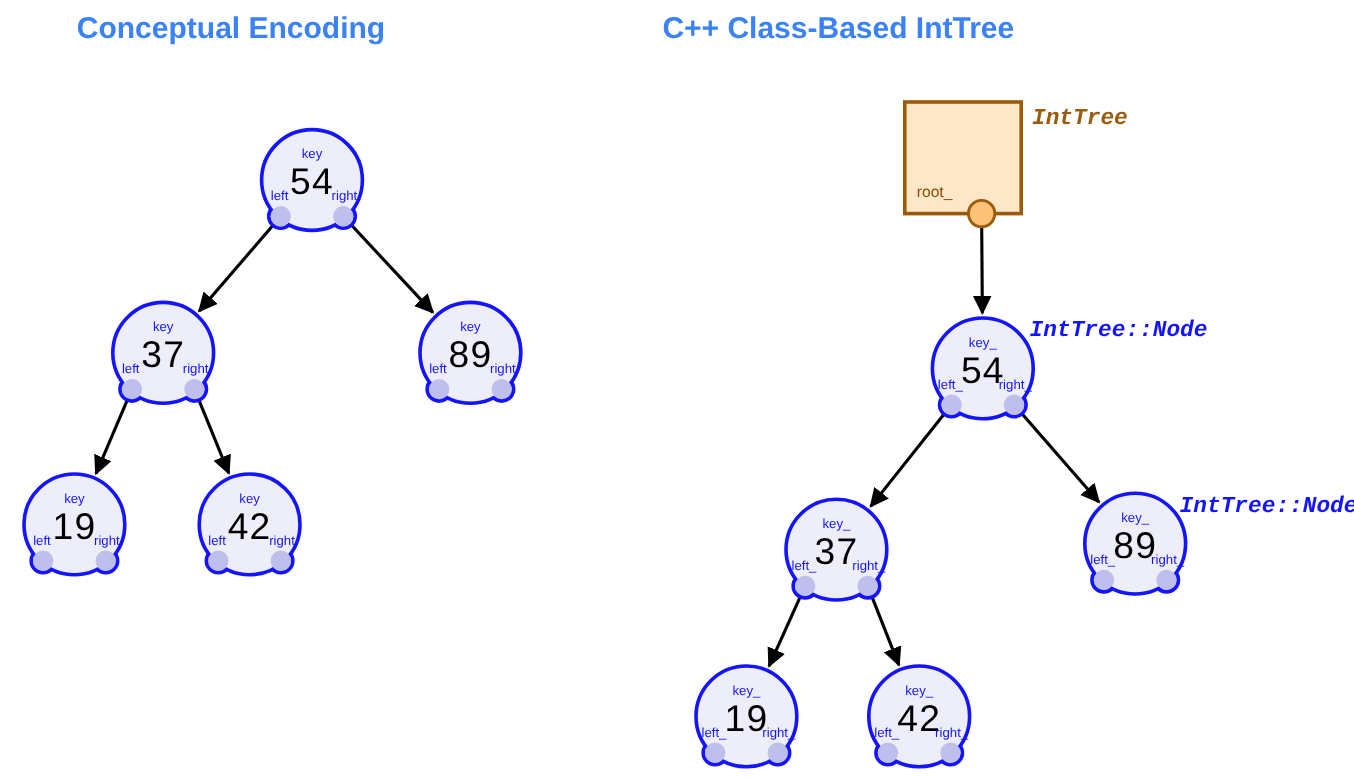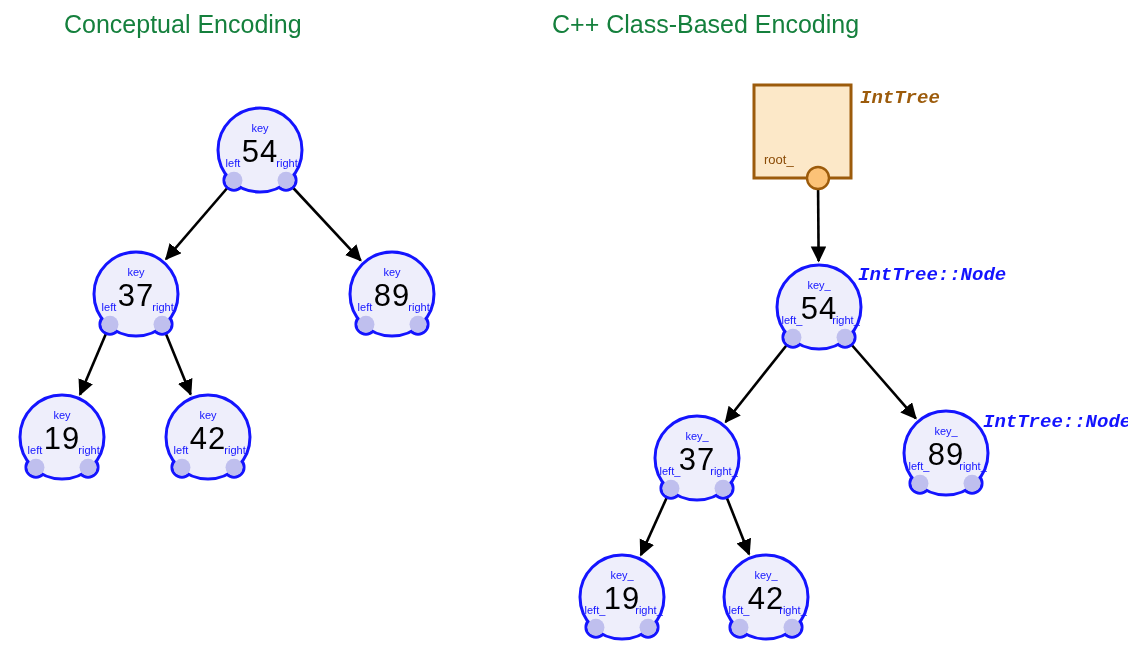--- a/index.html
+++ b/index.html
@@ -8,22 +8,22 @@
     background:#ffffff;
     font-family:"Liberation Sans",sans-serif;
     overflow:hidden;
     position:relative;
   }
   #stage{position:absolute;left:0;top:0;width:1128px;height:650px;}
   .title{
     position:absolute;
     font-family:"Liberation Sans",sans-serif;
     font-size:25px;
-    font-weight:400;
-    color:#15803d;
+    font-weight:700;
+    color:#3b82f6;
     white-space:nowrap;
     letter-spacing:0px;
   }
   svg{position:absolute;left:0;top:0;width:1128px;height:650px;overflow:visible;}
   .node-circle{fill:#eeeefb;stroke:#1414ff;stroke-width:3;}
   .port{fill:#bfbfee;stroke:#1414ff;stroke-width:3;}
   .port-inner{fill:#bfbfee;stroke:none;}
   .keylabel{fill:#1414ff;font-family:"Liberation Sans",sans-serif;font-size:11px;text-anchor:middle;}
   .portlabel{fill:#1414ff;font-family:"Liberation Sans",sans-serif;font-size:11px;text-anchor:middle;}
   .keyvalue{fill:#000000;font-family:"Liberation Sans",sans-serif;font-size:31px;text-anchor:middle;letter-spacing:1px;}
@@ -32,21 +32,21 @@
   .box-port{fill:#fcc277;stroke:#9c5b0b;stroke-width:2.4;}
   .box-label{fill:#8a4b06;font-family:"Liberation Sans",sans-serif;font-size:13px;}
   .typelabel-brown{fill:#9c5b0b;font-family:"Liberation Mono",monospace;font-size:19px;font-style:italic;font-weight:bold;}
   .typelabel-blue{fill:#1414ff;font-family:"Liberation Mono",monospace;font-size:19px;font-style:italic;font-weight:bold;}
 </style>
 </head>
 <body>
 
 <div id="stage">
   <div class="title" id="title-0" style="left: 64px; top: 10px;">Conceptual Encoding</div>
-  <div class="title" id="title-1" style="left: 552px; top: 10px;">C++ Class-Based Encoding</div>
+  <div class="title" id="title-1" style="left: 552px; top: 10px;">C++ Class-Based IntTree</div>
   <svg id="gfx" viewBox="0 0 1128 650">
     <defs>
       <marker id="arrowhead" markerWidth="7" markerHeight="7" refX="5.6" refY="3" orient="auto" markerUnits="strokeWidth">
         <path d="M0,0 L6.2,3 L0,6 z" fill="#000000"></path>
       </marker>
     </defs>
     <g id="edges-layer">
         <line x1="233.96" y1="180.24" x2="166.01606422655436" y2="259.14263509174333" marker-end="url(#arrowhead)" class="edge"></line>
         <line x1="286.04" y1="180.24" x2="360.6475340052604" y2="260.3395948323747" marker-end="url(#arrowhead)" class="edge"></line>
         <line x1="109.96000000000001" y1="324.24" x2="80.00423357911302" y2="394.6697794332614" marker-end="url(#arrowhead)" class="edge"></line>

